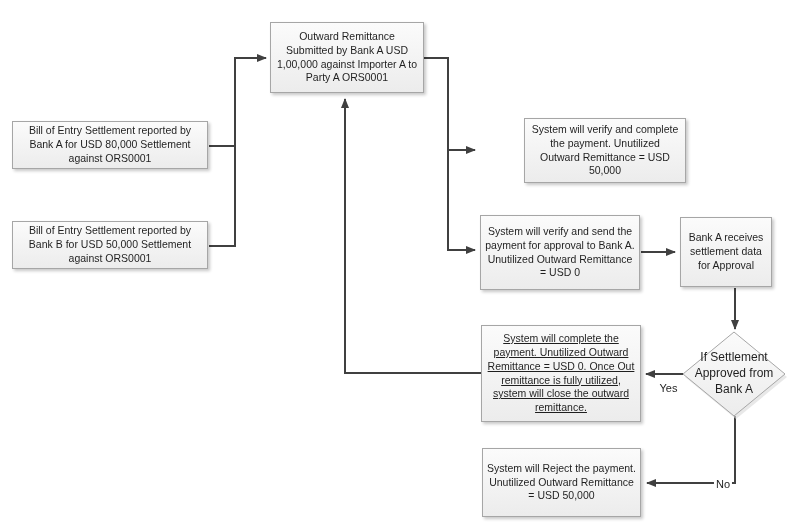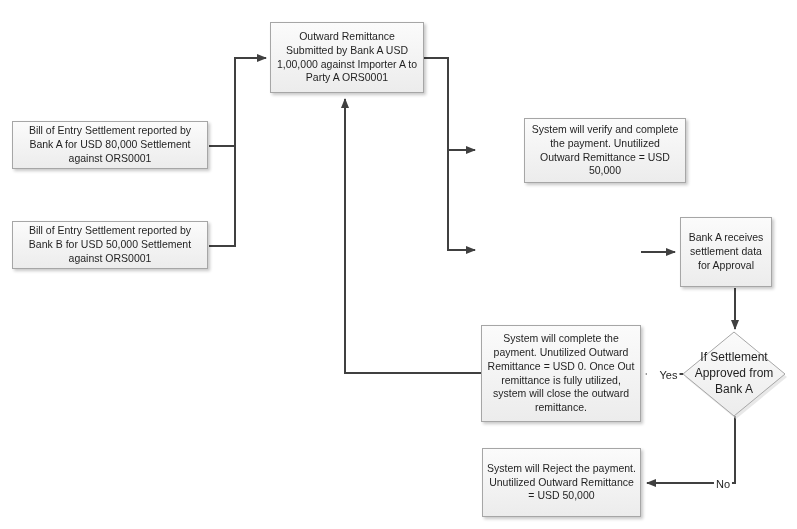--- a/index.html
+++ b/index.html
@@ -82,27 +82,28 @@
   </svg>
 
   <div class="node" style="left:270px;top:22px;width:154px;height:71px;">Outward Remittance Submitted by Bank A USD 1,00,000 against Importer A to Party A ORS0001</div>
 
   <div class="node" style="left:12px;top:121px;width:196px;height:48px;">Bill of Entry Settlement reported by Bank A for USD 80,000 Settlement against ORS0001</div>
 
   <div class="node" style="left:12px;top:221px;width:196px;height:48px;">Bill of Entry Settlement reported by Bank B for USD 50,000 Settlement against ORS0001</div>
 
   <div class="node" style="left:480px;top:118px;width:162px;height:65px;margin-left:44px;">System will verify and complete the payment. Unutilized Outward Remittance = USD 50,000</div>
 
+  <div class="node" style="left:480px;top:215px;width:160px;height:75px;">System will verify and send the payment for approval to Bank A. Unutilized Outward Remittance = USD 0</div>
 
   <div class="node" style="left:680px;top:217px;width:92px;height:70px;">Bank A receives settlement data for Approval</div>
 
   <div class="diamond-text" style="left:688px;top:337px;width:92px;height:74px;">If Settlement Approved from Bank A</div>
 
-  <div class="node" style="left:481px;top:325px;width:160px;height:97px;">System will complete the payment. Unutilized Outward Remittance = USD 0. Once Out remittance is fully utilized, system will close the outward remittance.</div>
+  <div class="node" style="left:481px;top:325px;width:160px;height:97px;text-decoration:underline;">System will complete the payment. Unutilized Outward Remittance = USD 0. Once Out remittance is fully utilized, system will close the outward remittance.</div>
 
   <div class="node" style="left:482px;top:448px;width:159px;height:69px;">System will Reject  the payment. Unutilized Outward Remittance = USD 50,000</div>
 
 
-  <div class="edge-label" style="left:663px;top:375px;padding-left:13px;">Yes</div>
+  <div class="edge-label" style="left:663px;top:388px;padding-left:13px;">Yes</div>
 
   <div class="edge-label" style="left:723px;top:484px;">No</div>
 
 </div>
 
 </body></html>

